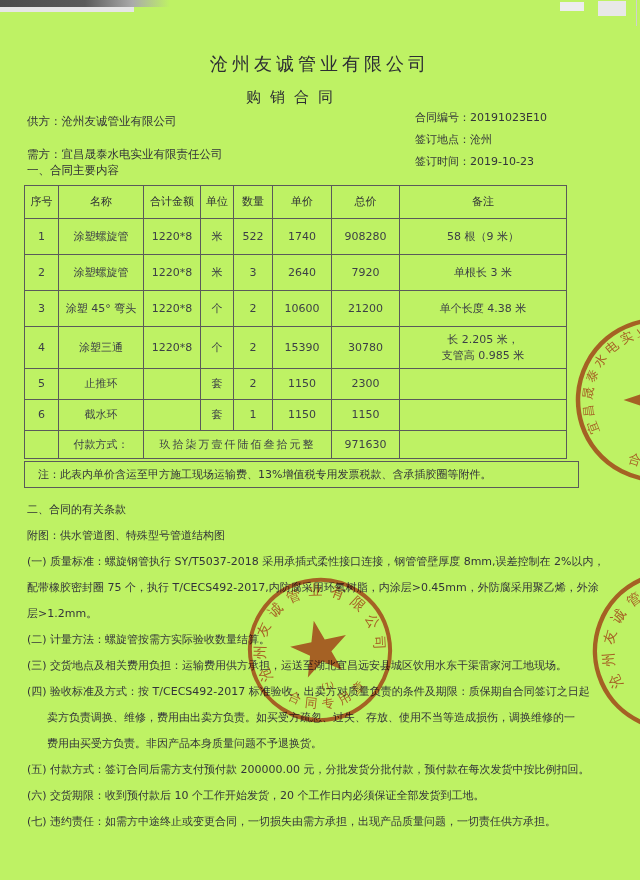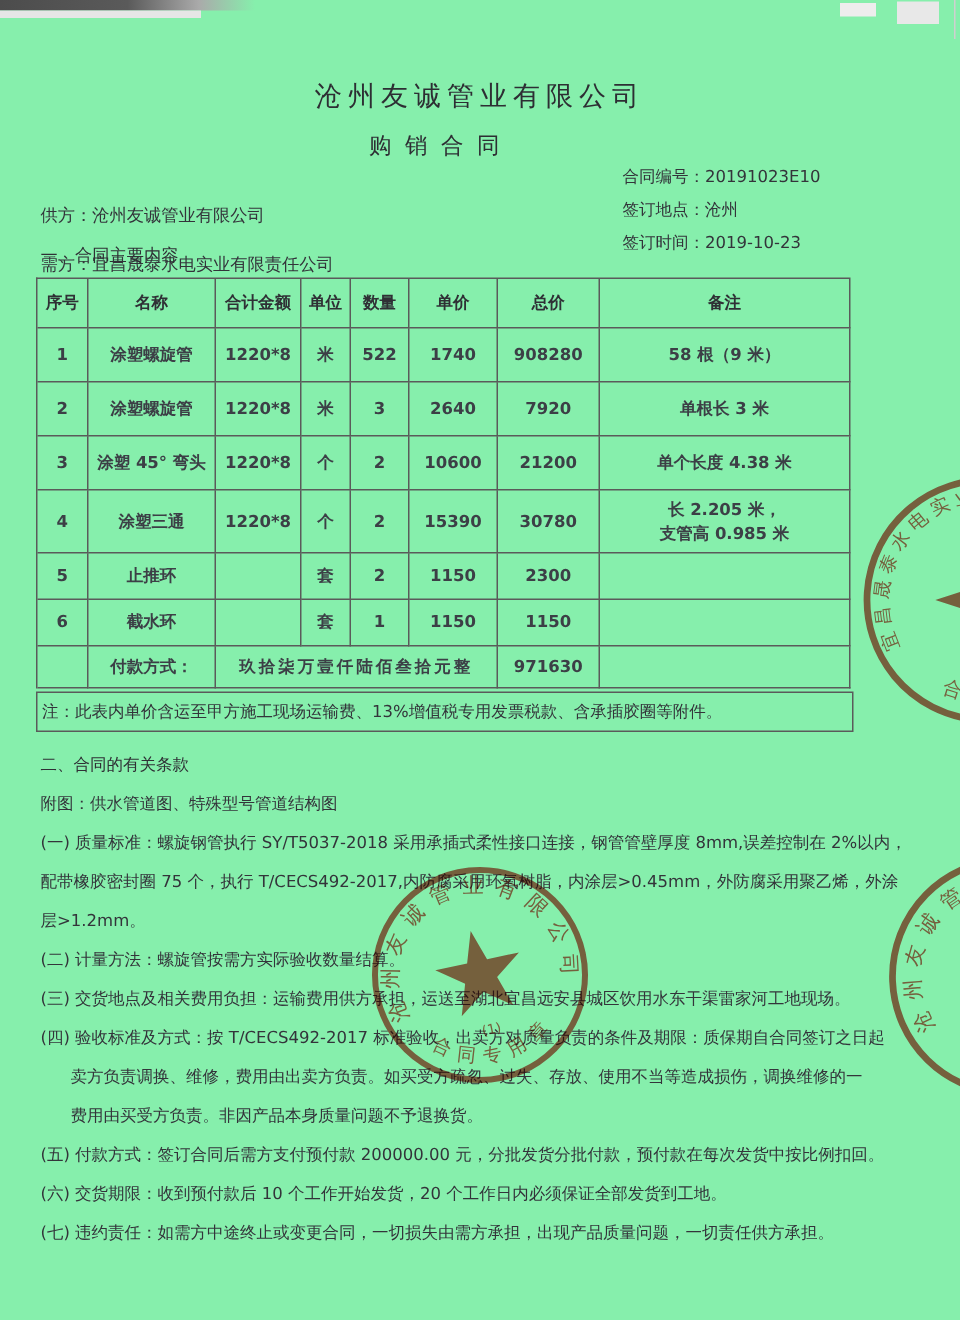--- a/index.html
+++ b/index.html
@@ -1,55 +1,55 @@
 <!DOCTYPE html>
 <html><head>
 <meta charset="utf-8">
 <style>
   html,body{margin:0;padding:0;background:#fff;}
   #page{
-    position:relative;width:640px;height:880px;background:#86efac;
+    position:relative;width:640px;height:880px;background:#bef264;
     overflow:hidden;font-family:"DejaVu Sans",sans-serif;color:#33343a;
   }
   .abs{position:absolute;}
   
   .scanbar1{left:0;top:0;width:170px;height:7px;background:linear-gradient(to right,#4c4c4c 0%,#5a5a5a 50%,#aaa 78%,rgba(255,255,255,0) 100%);}
   .scanbar2{left:0;top:7px;width:134px;height:5px;background:#e6e6e6;}
   .scanmark1{left:560px;top:2px;width:24px;height:9px;background:#ededed;}
   .scanmark2{left:598px;top:1px;width:28px;height:15px;background:#e8e8e8;}
   .scanline{left:636px;top:0;width:1px;height:26px;background:#cfcfcf;}
   
   .company-title{left:0;top:52px;width:640px;text-align:center;font-size:18px;letter-spacing:4px;color:#2d2e33;}
   .doc-title{left:0;top:88px;width:588px;text-align:center;font-size:15px;letter-spacing:9px;color:#2d2e33;}
   
-  .party{font-size:11.5px;color:#33343a;margin-top:22px;}
+  .party{font-size:11.5px;color:#33343a;}
   .supplier{left:27px;top:114px;}
   .buyer{left:27px;top:147px;}
   .meta{left:415px;top:107px;font-size:11px;line-height:22px;}
   .meta-row span{display:inline;}
   .sec-heading{left:27px;top:163px;font-size:11.5px;color:#2f3035;}
   
   .contract-table{
     left:24px;top:185px;width:542px;display:grid;
     grid-template-columns:34px 85px 57px 33px 39px 59px 68px 167px;
     grid-template-rows:33px 36px 36px 36px 42px 31px 31px 28px;
     border-top:1px solid #5a5a5a;border-left:1px solid #5a5a5a;
-    font-size:11px;color:#3c3f46;font-weight:bold;
+    font-size:11px;color:#3c3f46;
   }
   .tcell{
     border-right:1px solid #5a5a5a;border-bottom:1px solid #5a5a5a;
     display:flex;align-items:center;justify-content:center;text-align:center;
     white-space:pre-line;line-height:1.45;overflow:hidden;
   }
   .thead{color:#2f3035;}
   .span4{grid-column:span 4;letter-spacing:2px;}
   
   .note-box{
     left:24px;top:461px;width:540px;height:25px;border:1px solid #5a5a5a;
-    display:flex;align-items:center;padding-left:3px;font-size:11px;color:#33343a;
+    display:flex;align-items:center;padding-left:13px;font-size:11px;color:#33343a;
     white-space:nowrap;
   }
   
   .bottom-flow{left:27px;top:497px;width:606px;font-size:11px;line-height:26px;color:#33343a;}
   .clause-line{white-space:nowrap;}
   .indent{padding-left:20px;}
   .flow-heading{color:#2f3035;}
   
   .stamp{position:absolute;mix-blend-mode:multiply;opacity:.85;}
   .stamp text{font-family:"DejaVu Sans",sans-serif;}

